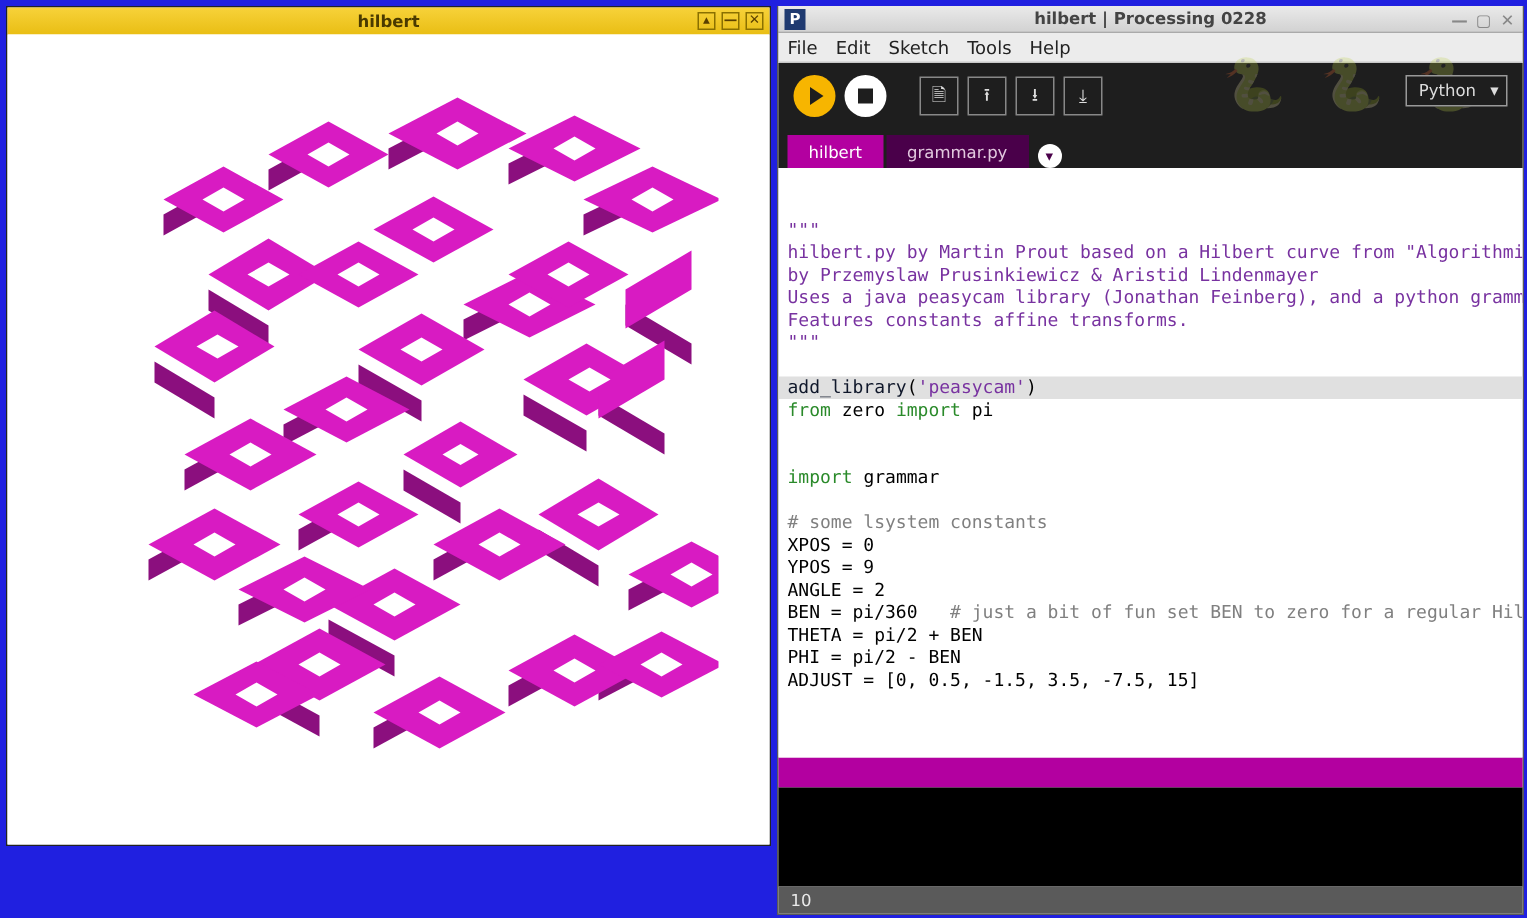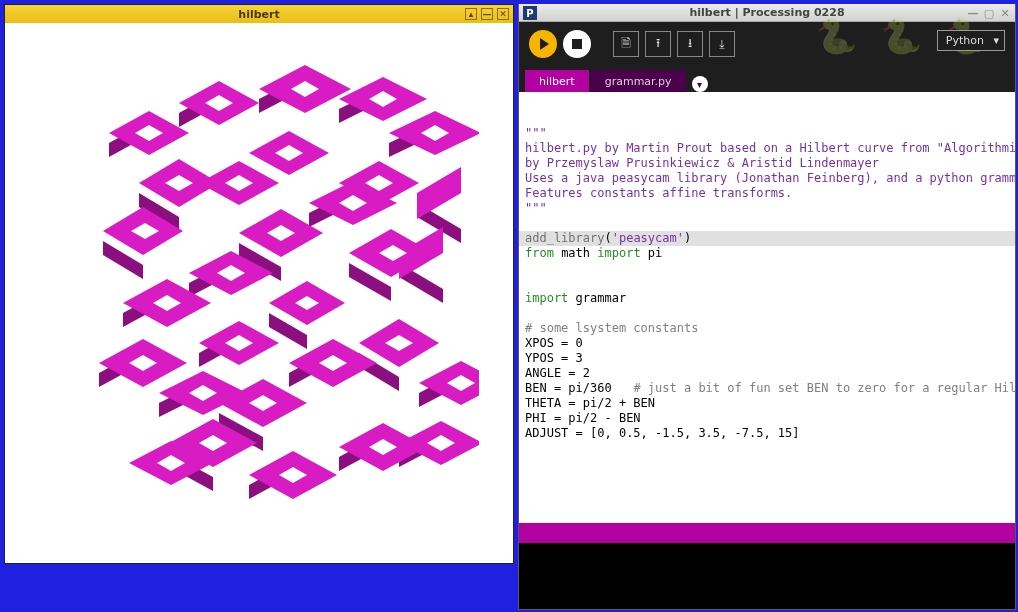--- a/index.html
+++ b/index.html
@@ -142,21 +142,21 @@
   flex: 1; background: #fff; position: relative; overflow: hidden;
 }
 .code {
   padding: 4px 6px;
   font-family: "DejaVu Sans Mono", monospace;
   font-size: 12px; line-height: 15px; color: #000;
   white-space: pre; overflow: hidden;
 }
 .c-str { color: #7832a0; }
 .c-kw { color: #2a8a2a; margin-top: 12px; }
-.c-fn { color: #737373; }
+.c-fn { color: #0f172a; }
 .c-cmt { color: #808080; }
 .hl-line {
   position: absolute; left: 0; right: 0;
   height: 15px; background: #e0e0e0; z-index: 0;
 }
 .code-inner { position: relative; z-index: 1; }
 
 .status {
   height: 20px; background: #b300a0;
 }
@@ -283,20 +283,27 @@
   <div class="pde-title">
     <span class="app-icon">P</span>
     <span>hilbert | Processing 0228</span>
     <div class="win-ctrls">
       <div class="win-ctrl">—</div>
       <div class="win-ctrl">▢</div>
       <div class="win-ctrl">✕</div>
     </div>
   </div>
 
+  <div class="menubar">
+    <span>File</span>
+    <span>Edit</span>
+    <span>Sketch</span>
+    <span>Tools</span>
+    <span>Help</span>
+  </div>
 
   <div class="toolbar">
     <div class="tbtn-round tbtn-run">
       <div class="tri-play"></div>
     </div>
     <div class="tbtn-round tbtn-stop">
       <div class="sq-stop"></div>
     </div>
     <div class="tool-gap"></div>
     <div class="tbtn-sq">
@@ -338,30 +345,33 @@
     <div class="code code-inner"><span>
 </span>
 <span class="c-str">"""</span>
 <span class="c-str">hilbert.py by Martin Prout based on a Hilbert curve from "Algorithmi</span>
 <span class="c-str">by Przemyslaw Prusinkiewicz &amp; Aristid Lindenmayer</span>
 <span class="c-str">Uses a java peasycam library (Jonathan Feinberg), and a python gramm</span>
 <span class="c-str">Features constants affine transforms.</span>
 <span class="c-str">"""</span>
 
 <span><span class="c-fn">add_library</span>(<span class="c-str">'peasycam'</span>)</span>
-<span><span class="c-kw">from</span><span> math </span><span class="c-kw">import</span><span> pi</span></span>
+<span><span class="c-kw">from</span><span> zero </span><span class="c-kw">import</span><span> pi</span></span>
 
 
 <span><span class="c-kw">import</span><span> grammar</span></span>
 
 <span class="c-cmt"># some lsystem constants</span>
 <span>XPOS = 0</span>
-<span>YPOS = 3</span>
+<span>YPOS = 9</span>
 <span>ANGLE = 2</span>
 <span><span>BEN = pi/360   </span><span class="c-cmt"># just a bit of fun set BEN to zero for a regular Hil</span></span>
 <span>THETA = pi/2 + BEN</span>
 <span>PHI = pi/2 - BEN</span>
 <span>ADJUST = [0, 0.5, -1.5, 3.5, -7.5, 15]</span></div>
   </div>
 
   <div class="status"></div>
   <div class="console"></div>
+  <div class="footer">
+    <span>10</span>
+  </div>
 </div>
 
 </body></html>

